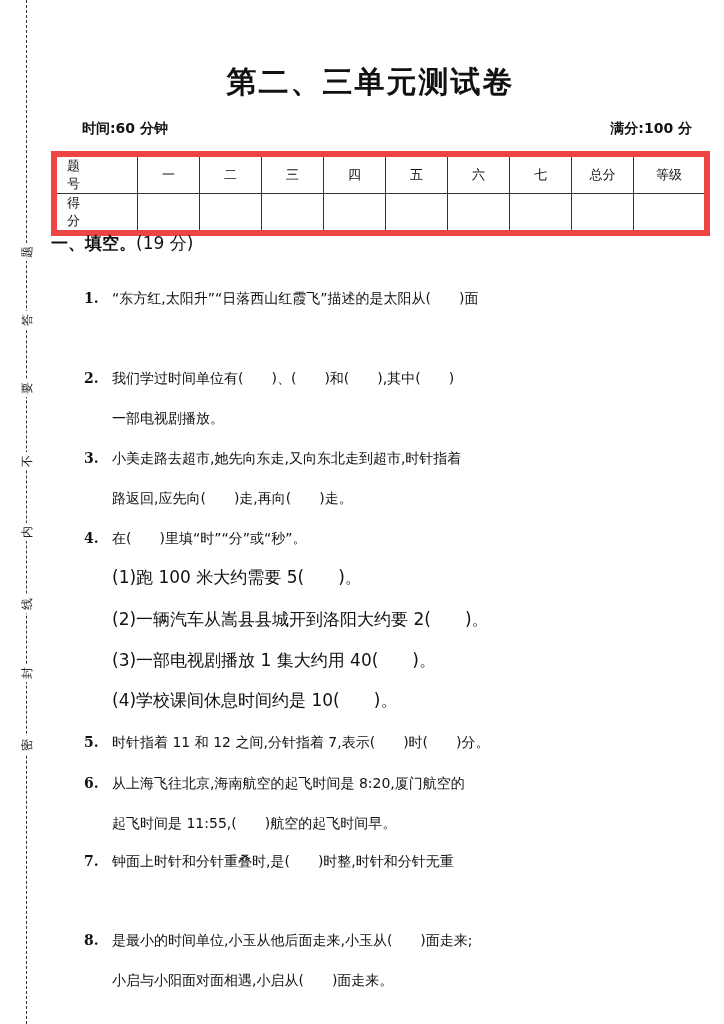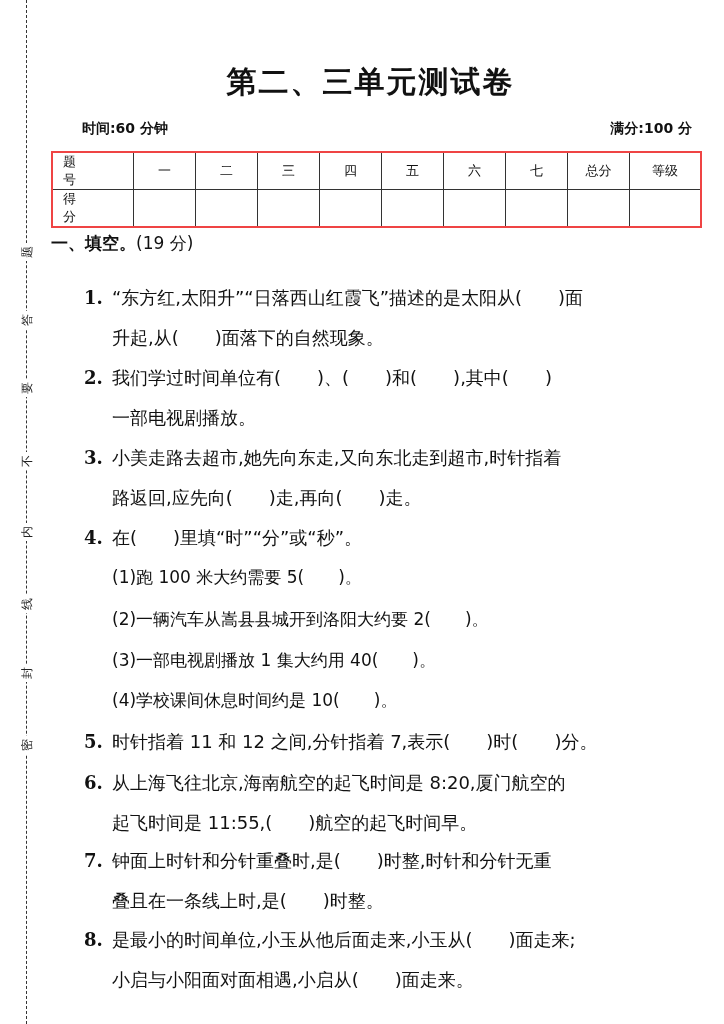--- a/index.html
+++ b/index.html
@@ -24,38 +24,38 @@
     letter-spacing: 2px; font-family: "DejaVu Sans", sans-serif;
   }
   .meta {
     position: absolute; top: 120px; font-size: 14px; font-weight: bold;
     font-family: "DejaVu Sans", sans-serif;
   }
   .meta-left { left: 51px; margin-left: 31px; }
   .meta-right { right: 32px; }
   table.score {
     position: absolute; left: 51px; top: 151px;
-    border-collapse: collapse; border: 2px solid #ef4444;
+    border-collapse: collapse; border: 6px solid #ef4444;
     font-family: "DejaVu Sans", sans-serif; font-size: 13px;
   }
   table.score td {
     border: 1px solid #333333; height: 30px; padding: 0;
     text-align: center; vertical-align: middle;
   }
   table.score td.head { width: 70px; letter-spacing: 14px; padding-left: 10px; text-align: left; }
   table.score td.col { width: 61px; }
   table.score td.col-wide { width: 70px; }
   .section-title {
     position: absolute; left: 51px; top: 232px;
     font-size: 17px; font-family: "DejaVu Sans", sans-serif;
   }
   .section-title b { font-weight: bold; }
   .q {
     position: absolute; left: 84px; right: 24px;
-    font-size: 18px; line-height: 40px;
+    font-size: 14px; line-height: 40px;
     font-family: "DejaVu Sans", sans-serif;
   }
   .q .num { font-weight: bold; font-family: "DejaVu Serif", serif; display: inline-block; width: 28px; }
   .q .line2 { padding-left: 28px; display: block; }
   .sub { position: absolute; left: 112px; font-size: 17px; line-height: 40px; font-family: "DejaVu Sans", sans-serif; }
 </style>
 </head>
 <body>
 
 <div class="binding-line"></div>
@@ -100,21 +100,20 @@
   </tr>
 </tbody>
   </table>
 
 <div class="section-title">
   <b>一、填空。</b><span>(19 分)</span>
 </div>
 
 <div class="q" style="top:278px">
   <span class="num">1.</span><span>“东方红,太阳升”“日落西山红霞飞”描述的是太阳从(　　)面</span>
-  <span class="line2">升起,从(　　)面落下的自然现象。</span>
 </div>
 
 <div class="q" style="top:358px">
   <span class="num">2.</span><span>我们学过时间单位有(　　)、(　　)和(　　),其中(　　)</span>
   <span class="line2">一部电视剧播放。</span>
 </div>
 
 <div class="q" style="top:438px">
   <span class="num">3.</span><span>小美走路去超市,她先向东走,又向东北走到超市,时针指着</span>
   <span class="line2">路返回,应先向(　　)走,再向(　　)走。</span>
@@ -132,19 +131,18 @@
   <span class="num">5.</span><span>时针指着 11 和 12 之间,分针指着 7,表示(　　)时(　　)分。</span>
 </div>
 
 <div class="q" style="top:763px">
   <span class="num">6.</span><span>从上海飞往北京,海南航空的起飞时间是 8:20,厦门航空的</span>
   <span class="line2">起飞时间是 11:55,(　　)航空的起飞时间早。</span>
 </div>
 
 <div class="q" style="top:841px">
   <span class="num">7.</span><span>钟面上时针和分针重叠时,是(　　)时整,时针和分针无重</span>
-  <span class="line2">叠且在一条线上时,是(　　)时整。</span>
 </div>
 
 <div class="q" style="top:920px">
   <span class="num">8.</span><span>是最小的时间单位,小玉从他后面走来,小玉从(　　)面走来;</span>
   <span class="line2">小启与小阳面对面相遇,小启从(　　)面走来。</span>
 </div>
 
 </body></html>

